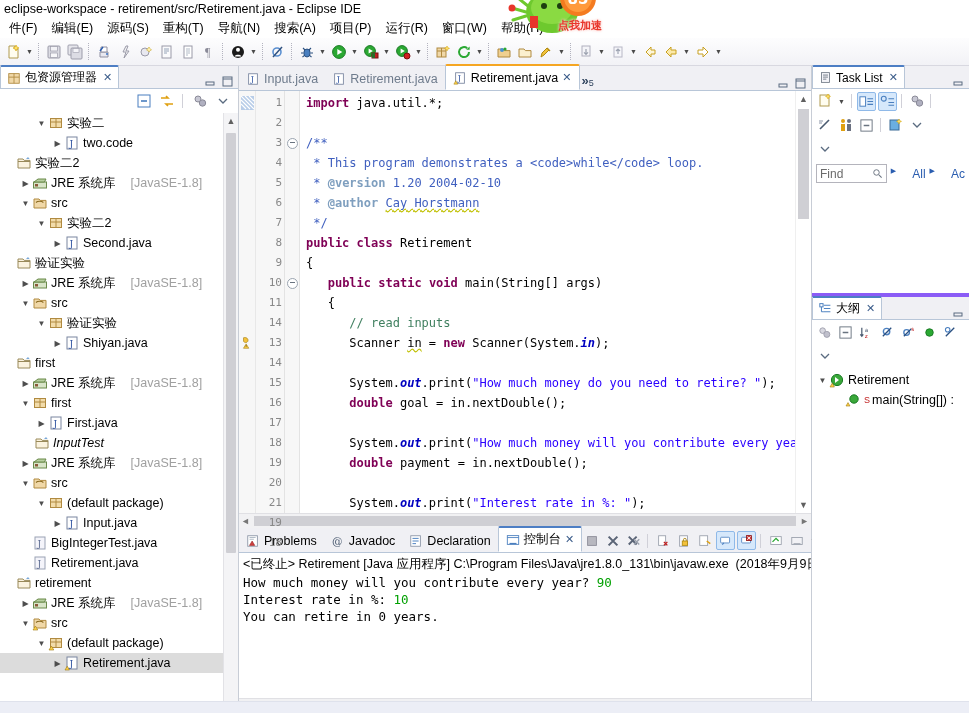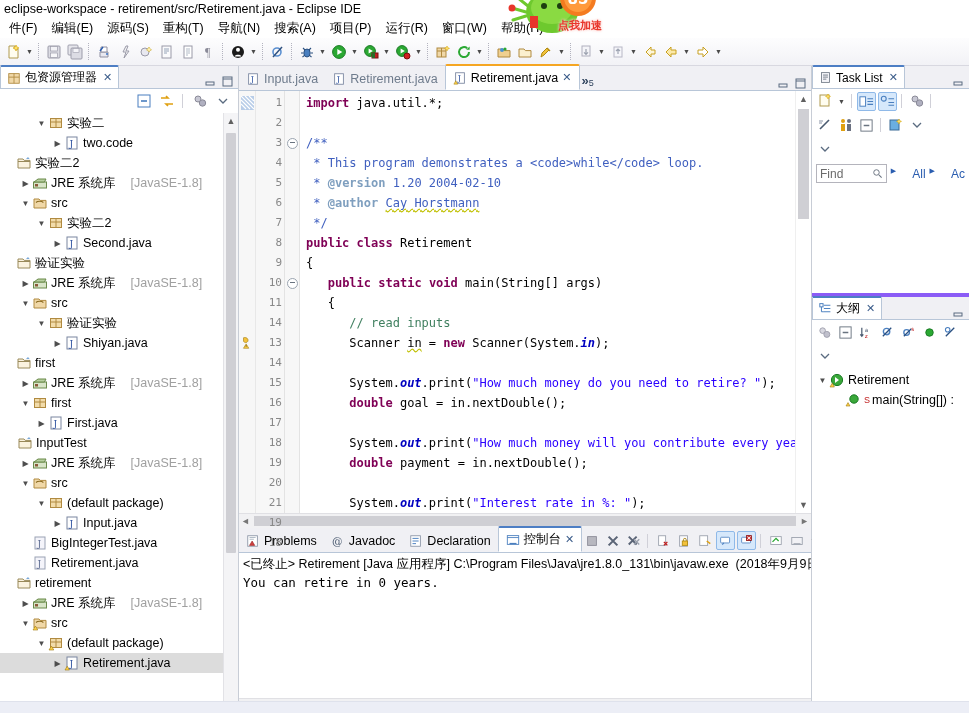--- a/index.html
+++ b/index.html
@@ -671,21 +671,21 @@
           <div class="trow" style="padding-left: 35px;">
             <span class="tarrow">▶</span>
             <span class="ticon">
               <svg xmlns="http://www.w3.org/2000/svg" width="16" height="16" viewBox="0 0 16 16">
                 <rect x="3" y="2" width="10" height="12" fill="#fff" stroke="#7a86a0"></rect>
                 <text x="5.4" y="11.6" font-size="9" fill="#2a4f9f" font-family="DejaVu Serif, serif">J</text>
               </svg>
             </span>
             <span class="tlabel">First.java</span>
           </div>
-          <div class="trow" style="padding-left: 4px;">
+          <div class="trow" style="padding-left: 21px; font-style: italic;">
             <span class="tarrow"></span>
             <span class="ticon">
               <svg xmlns="http://www.w3.org/2000/svg" width="16" height="16" viewBox="0 0 16 16">
                 <path d="M2 4h5l1.2 1.4H14V13H2z" fill="#fbf3df" stroke="#9a8a5a"></path>
                 <path d="M2 6.5h12" stroke="#9a8a5a"></path>
                 <path d="M12 2l1.6 2H10z" fill="#7aa8d8"></path>
               </svg>
             </span>
             <span class="tlabel">InputTest</span>
           </div>
@@ -1088,20 +1088,22 @@
                 </svg>
             </div>
             <div class="tb-arrow">▼</div>
             <svg class="min-ico" viewBox="0 0 13 13">
                 <rect x="2" y="7" width="8" height="3" fill="none" stroke="#5a6b80"></rect>
               </svg>
           </div>
         </div>
         <div class="cbody" id="cbody">
             <div class="cline hdr">&lt;已终止&gt; Retirement [Java 应用程序] C:\Program Files\Java\jre1.8.0_131\bin\javaw.exe  (2018年9月9日 下午2:10:42)</div>
+            <div class="cline"><span>How much money will you contribute every year? </span><span class="cin">90</span></div>
+            <div class="cline"><span>Interest rate in %: </span><span class="cin">10</span></div>
             <div class="cline"><span>You can retire in 0 years.</span></div>
           </div>
         <div class="c-hscroll">
           <span>◄</span>
         </div>
       </div>
     </div>
 
     <div id="right">
 

